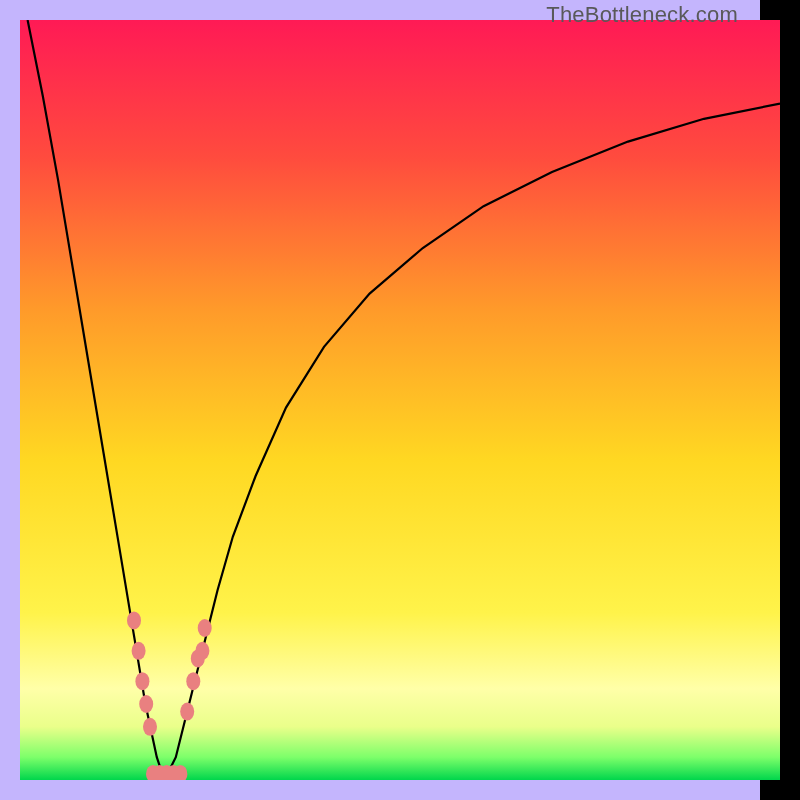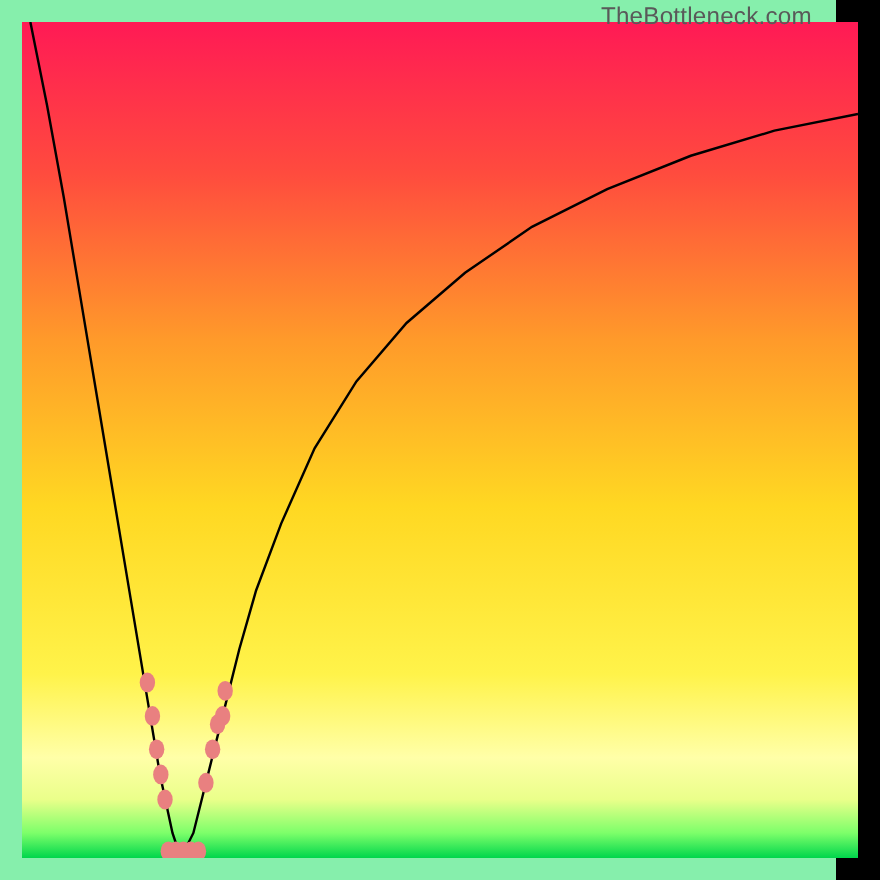--- a/index.html
+++ b/index.html
@@ -9,21 +9,21 @@
     height: 800px;
     overflow: hidden;
     background: #000;
     font-family: Arial, Helvetica, sans-serif;
   }
   .frame {
     position: absolute;
     top: 0; left: 0;
     width: 760px;
     height: 800px;
-    background: #86efac;
+    background: #c4b5fd;
   }
   .plot {
     position: absolute;
     top: 20px;
     left: 20px;
     width: 760px;
     height: 760px;
     
   }
   .watermark {

